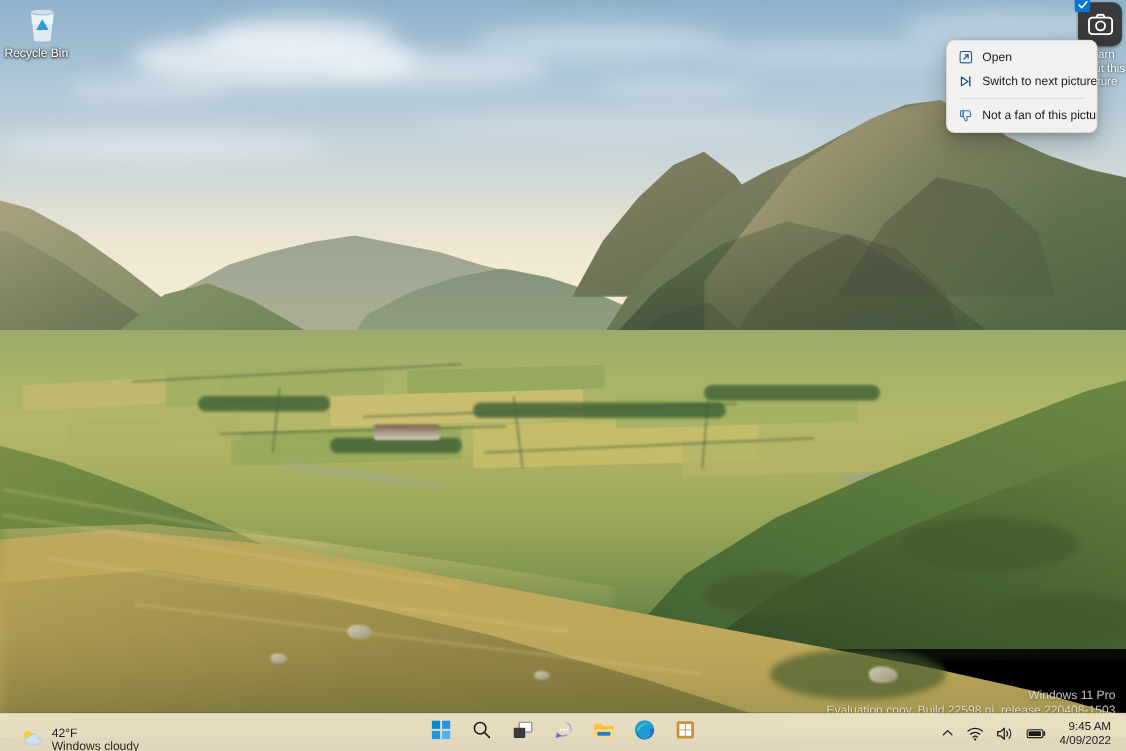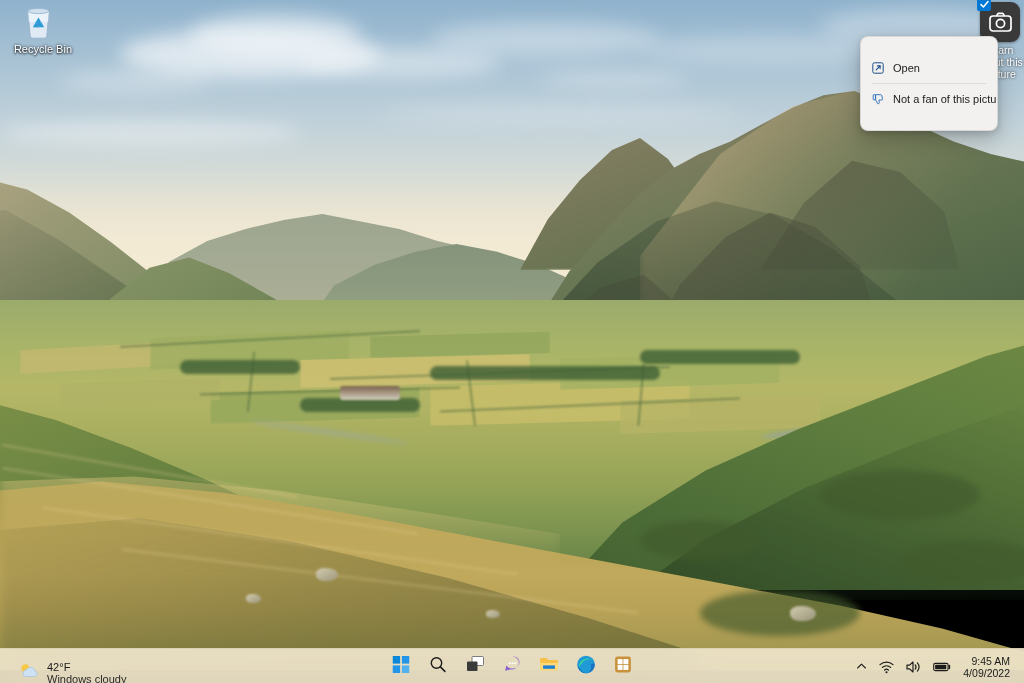--- a/index.html
+++ b/index.html
@@ -241,21 +241,21 @@
     position:absolute; border-radius:50%;
     background:#425a2c; filter:blur(3px); opacity:.65;
   }
   .b1 { left:640px; top:520px; width:120px; height:40px; }
   .b2 { left:820px; top:470px; width:160px; height:50px; }
   .b3 { left:900px; top:540px; width:140px; height:44px; }
   .b4 { left:700px; top:590px; width:160px; height:46px; }
 
   
   .desk-icon {
-    position:absolute; width:72px; text-align:right; cursor:default;
+    position:absolute; width:72px; text-align:left; cursor:default;
     user-select:none;
   }
   #recycle-bin { left:2px; top:2px; }
   .desk-icon .glyph { width:72px; height:40px; display:flex; align-items:center; justify-content:center; }
   .desk-icon .label {
     color:#fff; font-size:11px; line-height:13px;
     text-shadow:0 0 3px rgba(0,0,0,.85), 0 1px 2px rgba(0,0,0,.8);
     padding:1px 2px;
   }
 
@@ -278,21 +278,21 @@
     margin-top:2px;
   }
 
   
   #context-menu {
     position:absolute; left:860px; top:36px; width:138px;
     background:#f3f1ef;
     border:1px solid rgba(0,0,0,.10);
     border-radius:8px;
     box-shadow:0 8px 22px rgba(0,0,0,.22), 0 2px 6px rgba(0,0,0,.14);
-    padding:20px 3px;
+    padding:4px 3px;
     overflow:hidden;
   }
   .menu-item {
     display:flex; align-items:center; gap:9px;
     height:22px; padding:0 7px; border-radius:4px;
     font-size:11px; color:#1b1b1b; white-space:nowrap;
     cursor:default;
   }
   .menu-item .mi-icon {
     width:13px; height:13px; flex:0 0 13px;
@@ -477,35 +477,48 @@
       <span class="mi-icon">
         <svg width="12" height="12" viewBox="0 0 12 12">
           <rect x=".8" y=".8" width="10.4" height="10.4" rx="1.6" fill="none" stroke="#1b4f8a" stroke-width="1"></rect>
           <path d="M4.2 7.8 L8 4" stroke="#1b4f8a" stroke-width="1.1" stroke-linecap="round"></path>
           <path d="M5.4 3.9 H8.1 V6.6" fill="none" stroke="#1b4f8a" stroke-width="1.1" stroke-linecap="round" stroke-linejoin="round"></path>
         </svg>
       </span>
       <span>Open</span>
     </div>
 
+    <div class="menu-item">
+      <span class="mi-icon">
+        <svg width="12" height="12" viewBox="0 0 12 12">
+          <path d="M2 2 L8 6 L2 10 Z" fill="none" stroke="#1b4f8a" stroke-width="1.05" stroke-linejoin="round"></path>
+          <path d="M9.6 2 V10" stroke="#1b4f8a" stroke-width="1.3" stroke-linecap="round"></path>
+        </svg>
+      </span>
+      <span>Switch to next picture</span>
+    </div>
 
     <div class="menu-sep"></div>
 
 
     <div class="menu-item">
       <span class="mi-icon">
         <svg width="12" height="12" viewBox="0 0 12 12">
           <path d="M3.6 6.8 L5.6 10.6 a1.1 1.1 0 0 0 1.7 -1.1 L6.9 7 h2.6 a1 1 0 0 0 1 -1.2 l-.7 -3.1 a1.2 1.2 0 0 0 -1.2 -1 H3.6 Z" fill="none" stroke="#2f72b8" stroke-width=".95" stroke-linejoin="round"></path>
           <rect x="1.2" y="1.7" width="2.3" height="5.1" rx=".5" fill="none" stroke="#2f72b8" stroke-width=".95"></rect>
         </svg>
       </span>
       <span>Not a fan of this picture</span>
     </div>
   </div>
 
+  <div id="watermark">
+    <div class="wm1">Windows 11 Pro</div>
+    <div class="wm2">Evaluation copy. Build 22598.ni_release.220408-1503</div>
+  </div>
 </div>
 
 <div id="taskbar">
 
   <div id="weather-widget">
     <span>
       <svg width="22" height="18" viewBox="0 0 22 18">
         <circle cx="7.5" cy="6.5" r="4.2" fill="#f7c948"></circle>
         <path d="M8 14.5 a3.3 3.3 0 0 1 .35 -6.58 a4.6 4.6 0 0 1 8.7 1.3 a2.7 2.7 0 0 1 -.55 5.28 Z" fill="#cfe2f3" stroke="#a9c7e4" stroke-width=".8"></path>
       </svg>

